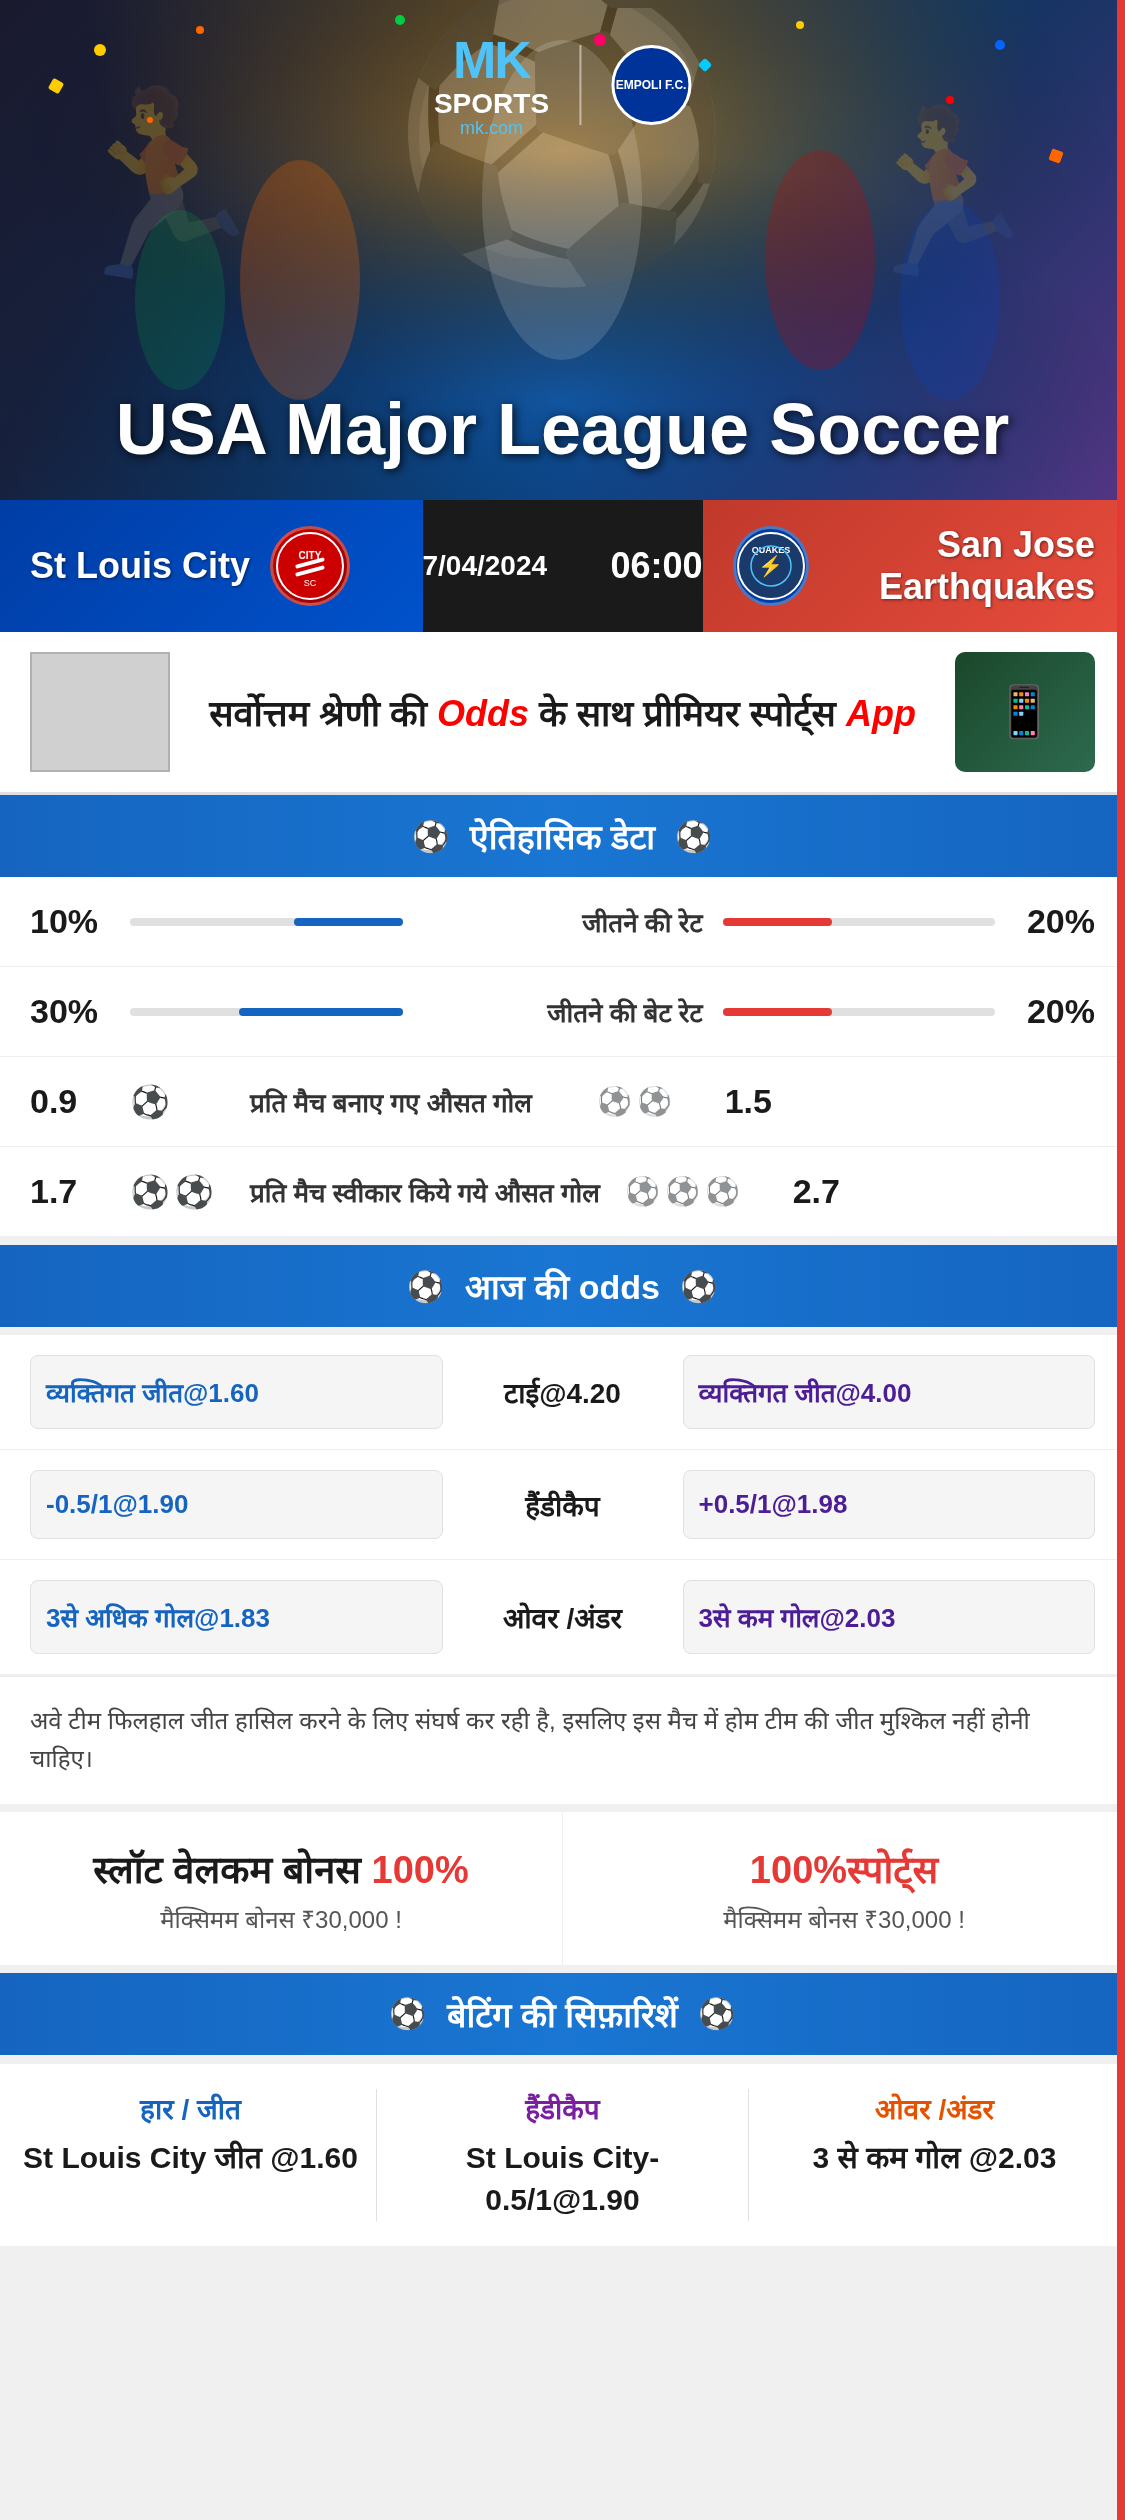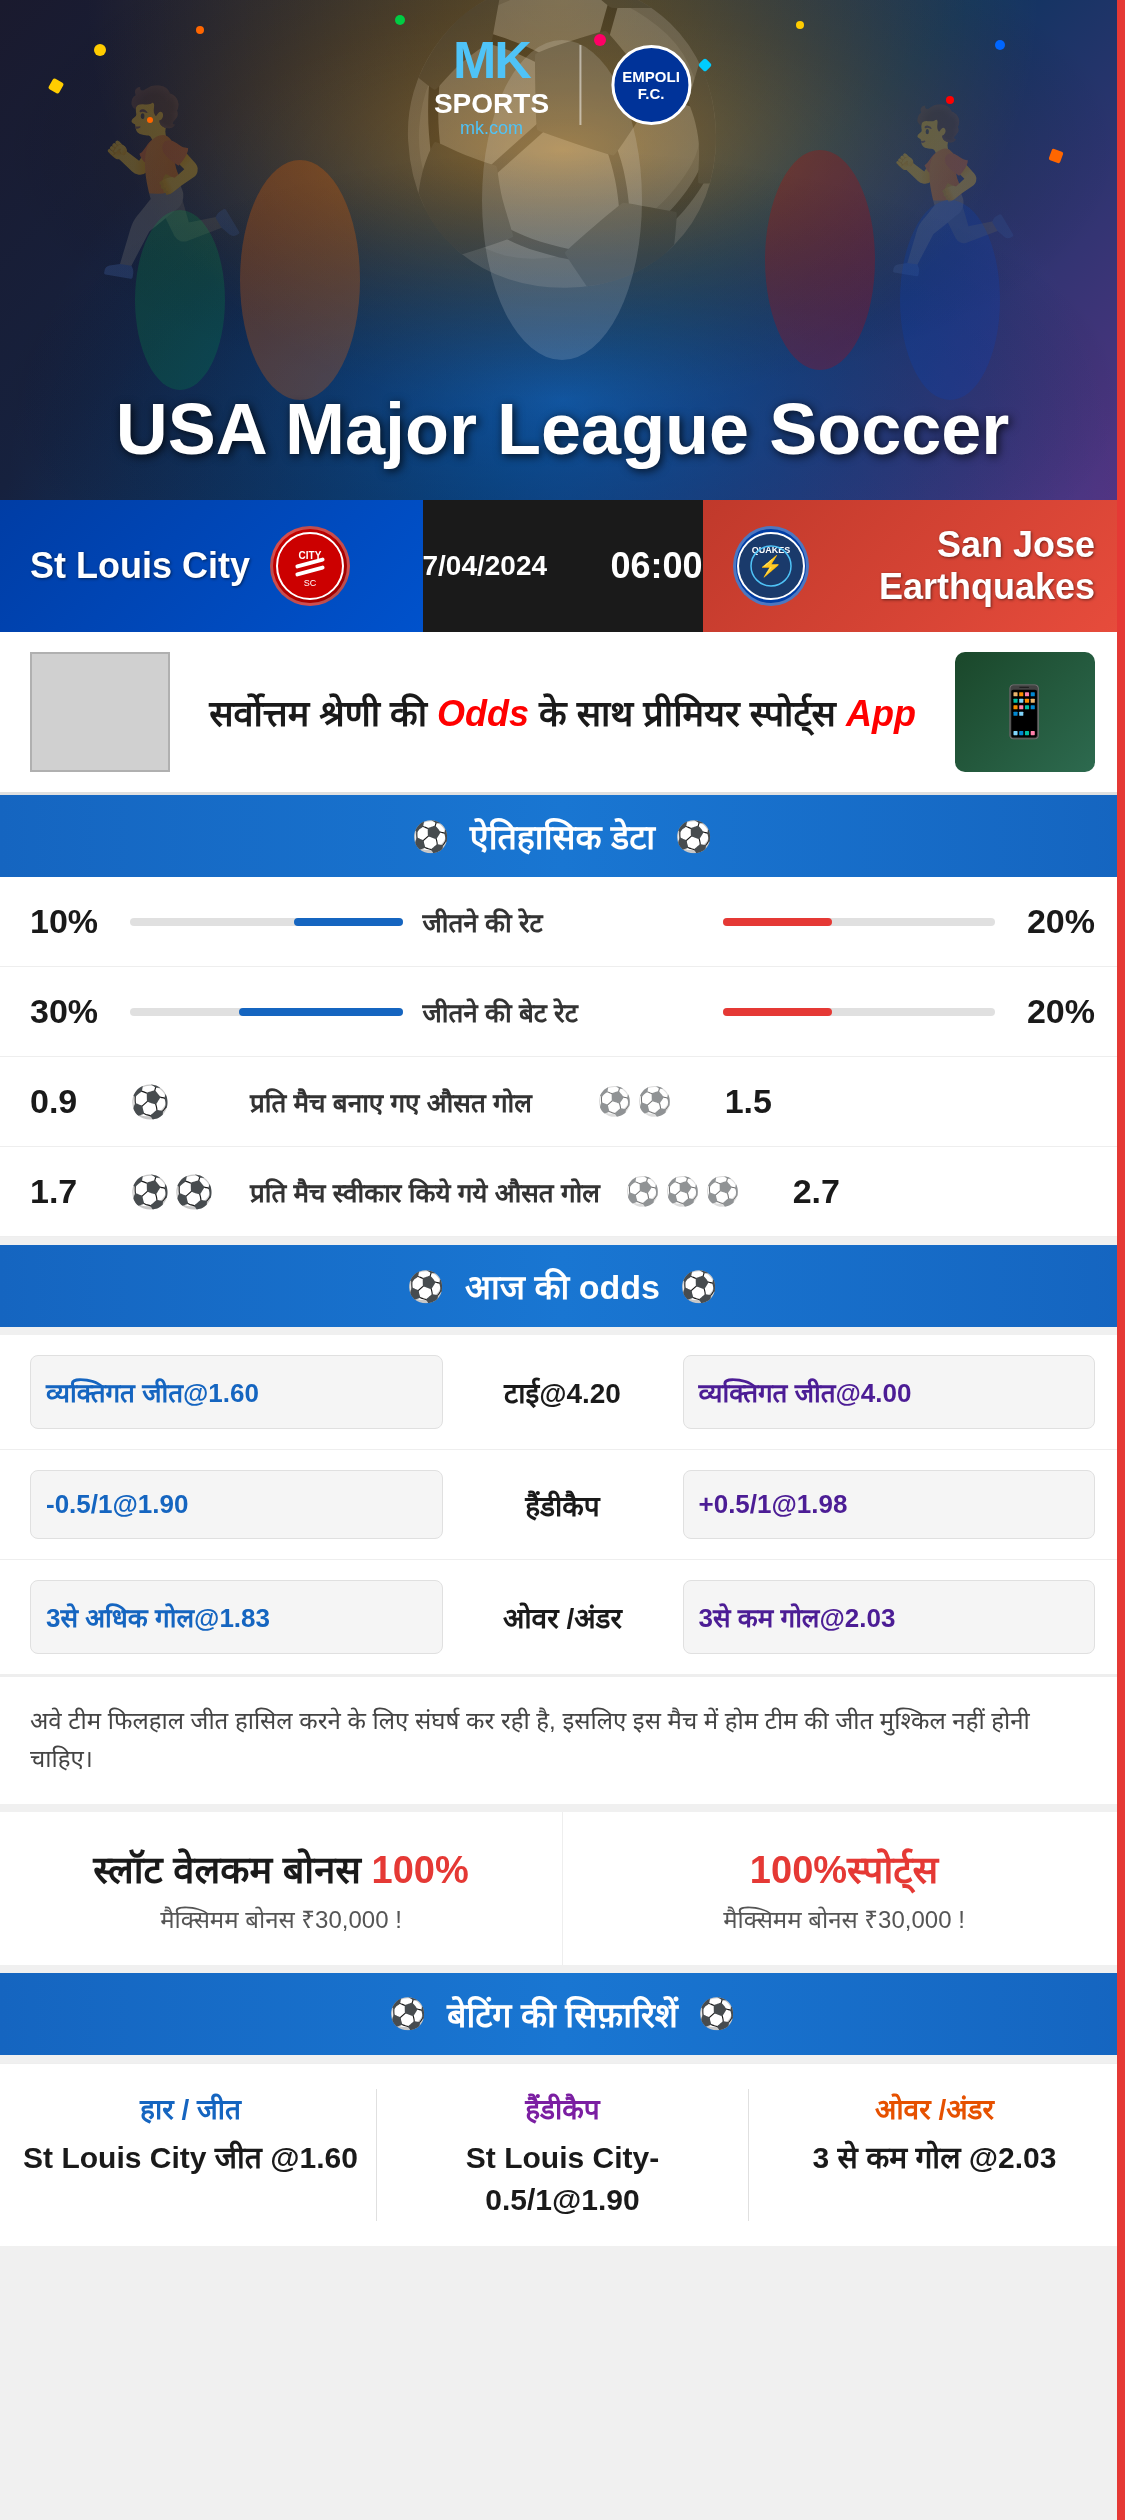--- a/index.html
+++ b/index.html
@@ -280,21 +280,21 @@
       left: 0;
       top: 0;
       height: 100%;
       background: #e53935;
       border-radius: 4px;
     }
     .stat-label {
       font-size: 26px;
       font-weight: bold;
       color: #333;
-      text-align: left;
+      text-align: right;
       min-width: 280px;
     }
     .stat-right-val {
       font-size: 34px;
       font-weight: 900;
       color: #1a1a1a;
       width: 80px;
       text-align: right;
     }
     .stat-icons-left {
@@ -478,21 +478,21 @@
 
   <div class="hero-logo">
     <div class="mk-sports-logo">
       <div>
         <div class="mk-text"><span>MK</span></div>
         <div class="sports-text">SPORTS</div>
         <div class="sports-sub">mk.com</div>
       </div>
       <div class="divider-line"></div>
       <div class="empoli-badge">
-        <div style="font-size:15px;font-weight:900;color:white;text-align:center;">EMPOLI F.C.</div>
+        <div style="font-size:12px;font-weight:900;color:white;text-align:left;">EMPOLI F.C.</div>
       </div>
     </div>
   </div>
 
   <div class="hero-title">USA Major League Soccer</div>
 </div>
 
 <div class="match-bar">
   <div class="team-home">
     <div class="team-name">St Louis City</div>

